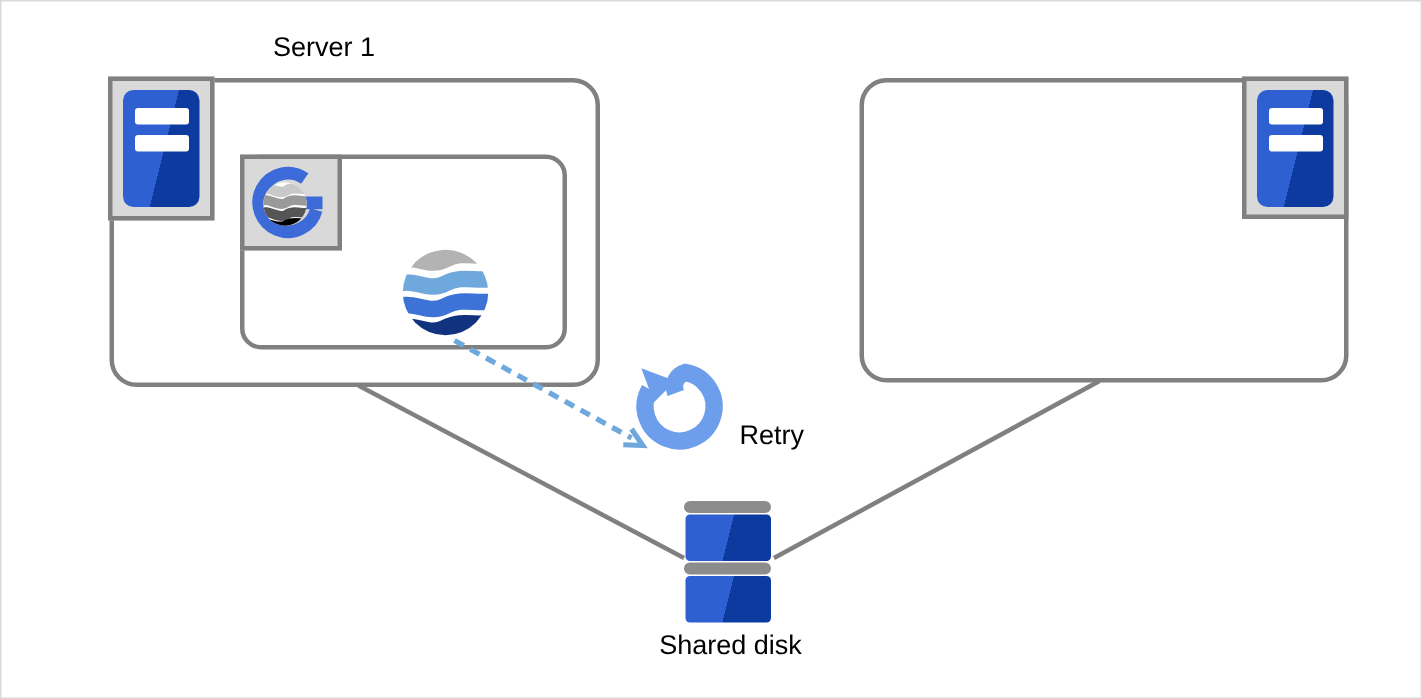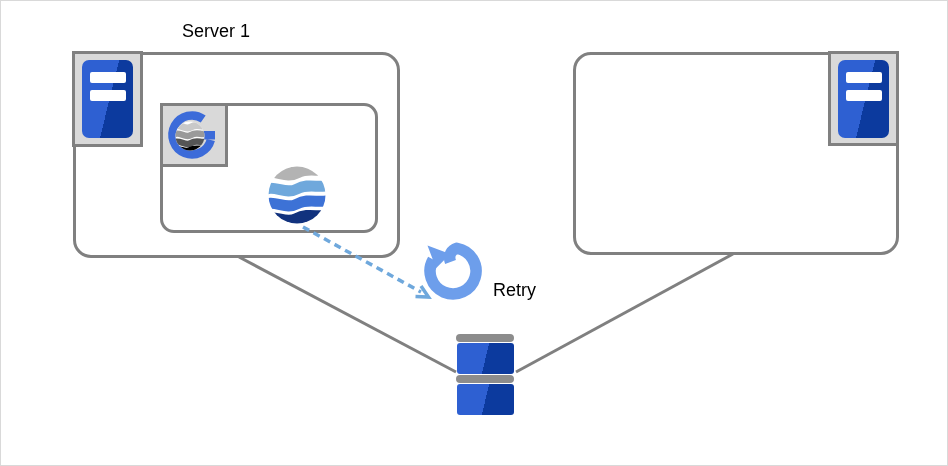--- a/index.html
+++ b/index.html
@@ -121,14 +121,15 @@
   </svg>
 
   <div class="lbl" id="retry-label">Retry</div>
 
   <div>
     <div class="disk-part disk-cap" id="disk-cap1"></div>
     <div class="disk-part disk-drum" id="disk-drum1"></div>
     <div class="disk-part disk-cap" id="disk-cap2"></div>
     <div class="disk-part disk-drum" id="disk-drum2"></div>
   </div>
+  <div class="lbl center" id="shared-disk-label">Shared disk</div>
 
 </div>
 
 </body></html>

